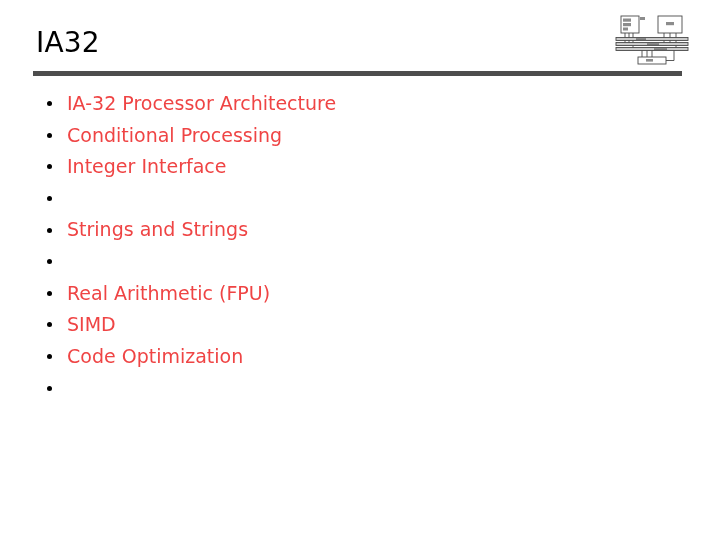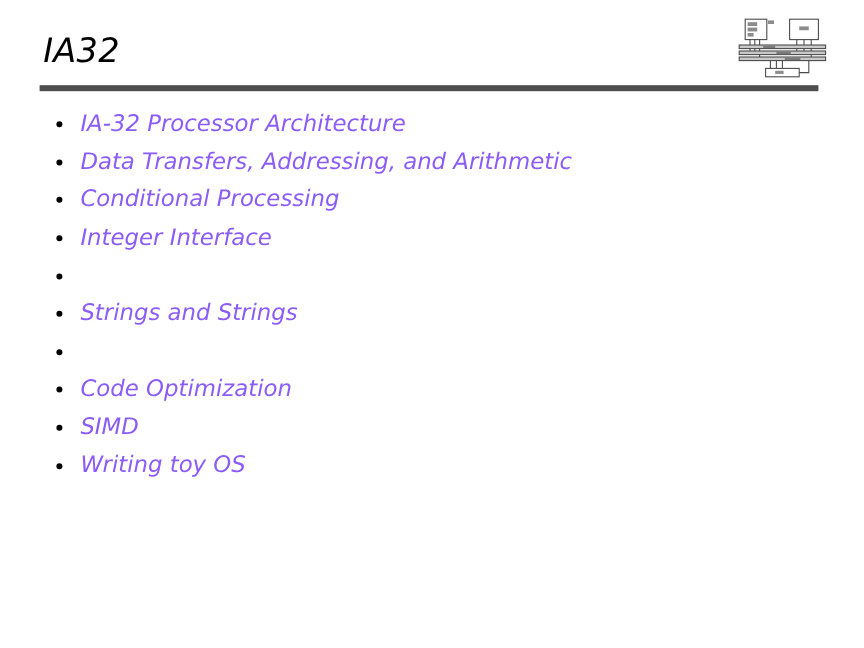--- a/index.html
+++ b/index.html
@@ -13,21 +13,20 @@
     background: #ffffff;
     font-family: "DejaVu Sans", sans-serif;
     overflow: hidden;
   }
 
   #slide {
     position: relative;
     width: 720px;
     height: 452px;
     background: #ffffff;
-    font-style: italic;
   }
 
   
   #slide-title {
     position: absolute;
     left: 36px;
     top: 26px;
     font-size: 28px;
     line-height: 34px;
     color: #000000;
@@ -69,21 +68,21 @@
     margin: 0;
     padding: 0;
     list-style: none;
   }
   #bullet-list li {
     position: relative;
     height: 31.6px;
     line-height: 31.6px;
     padding-left: 31px;
     font-size: 19px;
-    color: #8b5cf6;
+    color: #ef4444;
     white-space: nowrap;
   }
   #bullet-list li .bullet-dot {
     position: absolute;
     left: 11px;
     top: 50%;
     margin-top: -2.5px;
     width: 5px;
     height: 5px;
     border-radius: 50%;
@@ -146,47 +145,46 @@
     </svg>
   </div>
 
   <ul id="bullet-list">
     <li>
       <span class="bullet-dot"></span>
       <span class="bullet-text">IA-32 Processor Architecture</span>
     </li>
     <li>
       <span class="bullet-dot"></span>
-      <span class="bullet-text">Data Transfers, Addressing, and Arithmetic</span>
-    </li>
-    <li>
-      <span class="bullet-dot"></span>
       <span class="bullet-text">Conditional Processing</span>
     </li>
     <li>
       <span class="bullet-dot"></span>
       <span class="bullet-text">Integer Interface</span>
     </li>
     <li>
       <span class="bullet-dot"></span>
     </li>
     <li>
       <span class="bullet-dot"></span>
       <span class="bullet-text">Strings and Strings</span>
     </li>
     <li>
       <span class="bullet-dot"></span>
     </li>
     <li>
       <span class="bullet-dot"></span>
-      <span class="bullet-text">Code Optimization</span>
+      <span class="bullet-text">Real Arithmetic (FPU)</span>
     </li>
     <li>
       <span class="bullet-dot"></span>
       <span class="bullet-text">SIMD</span>
     </li>
     <li>
       <span class="bullet-dot"></span>
-      <span class="bullet-text">Writing toy OS</span>
+      <span class="bullet-text">Code Optimization</span>
+    </li>
+    <li>
+      <span class="bullet-dot"></span>
     </li>
   </ul>
 
 </div>
 
 </body></html>

